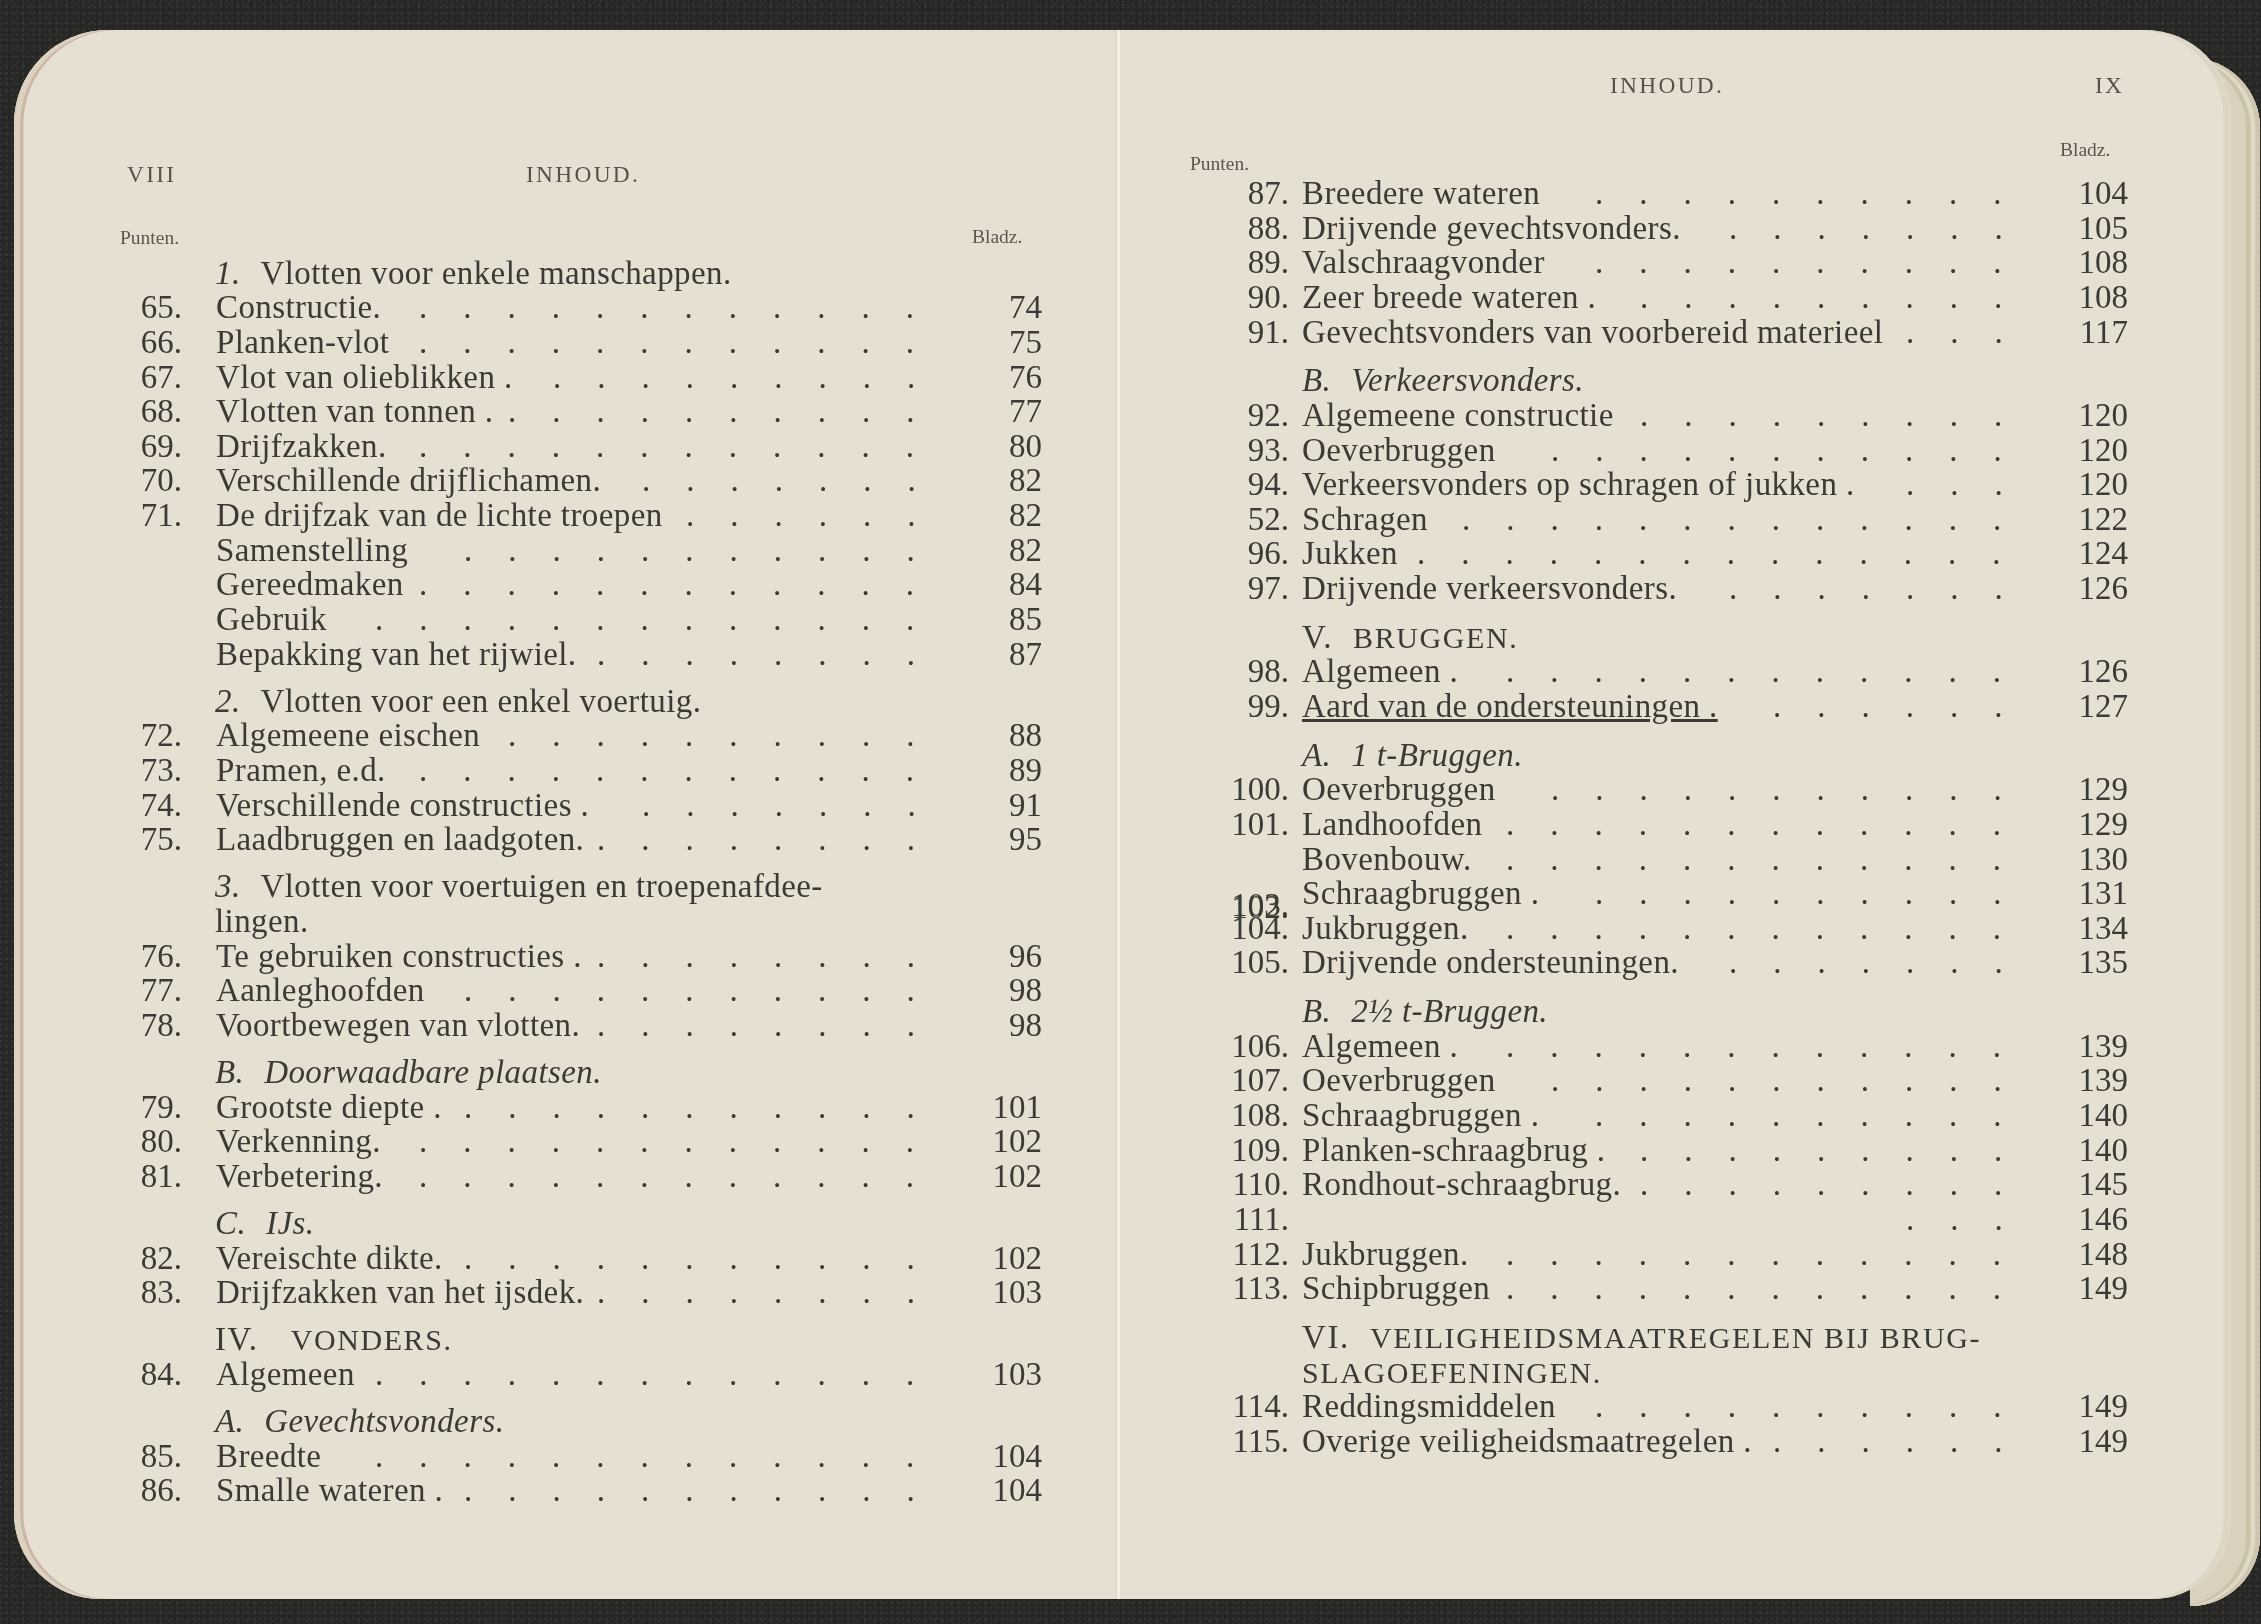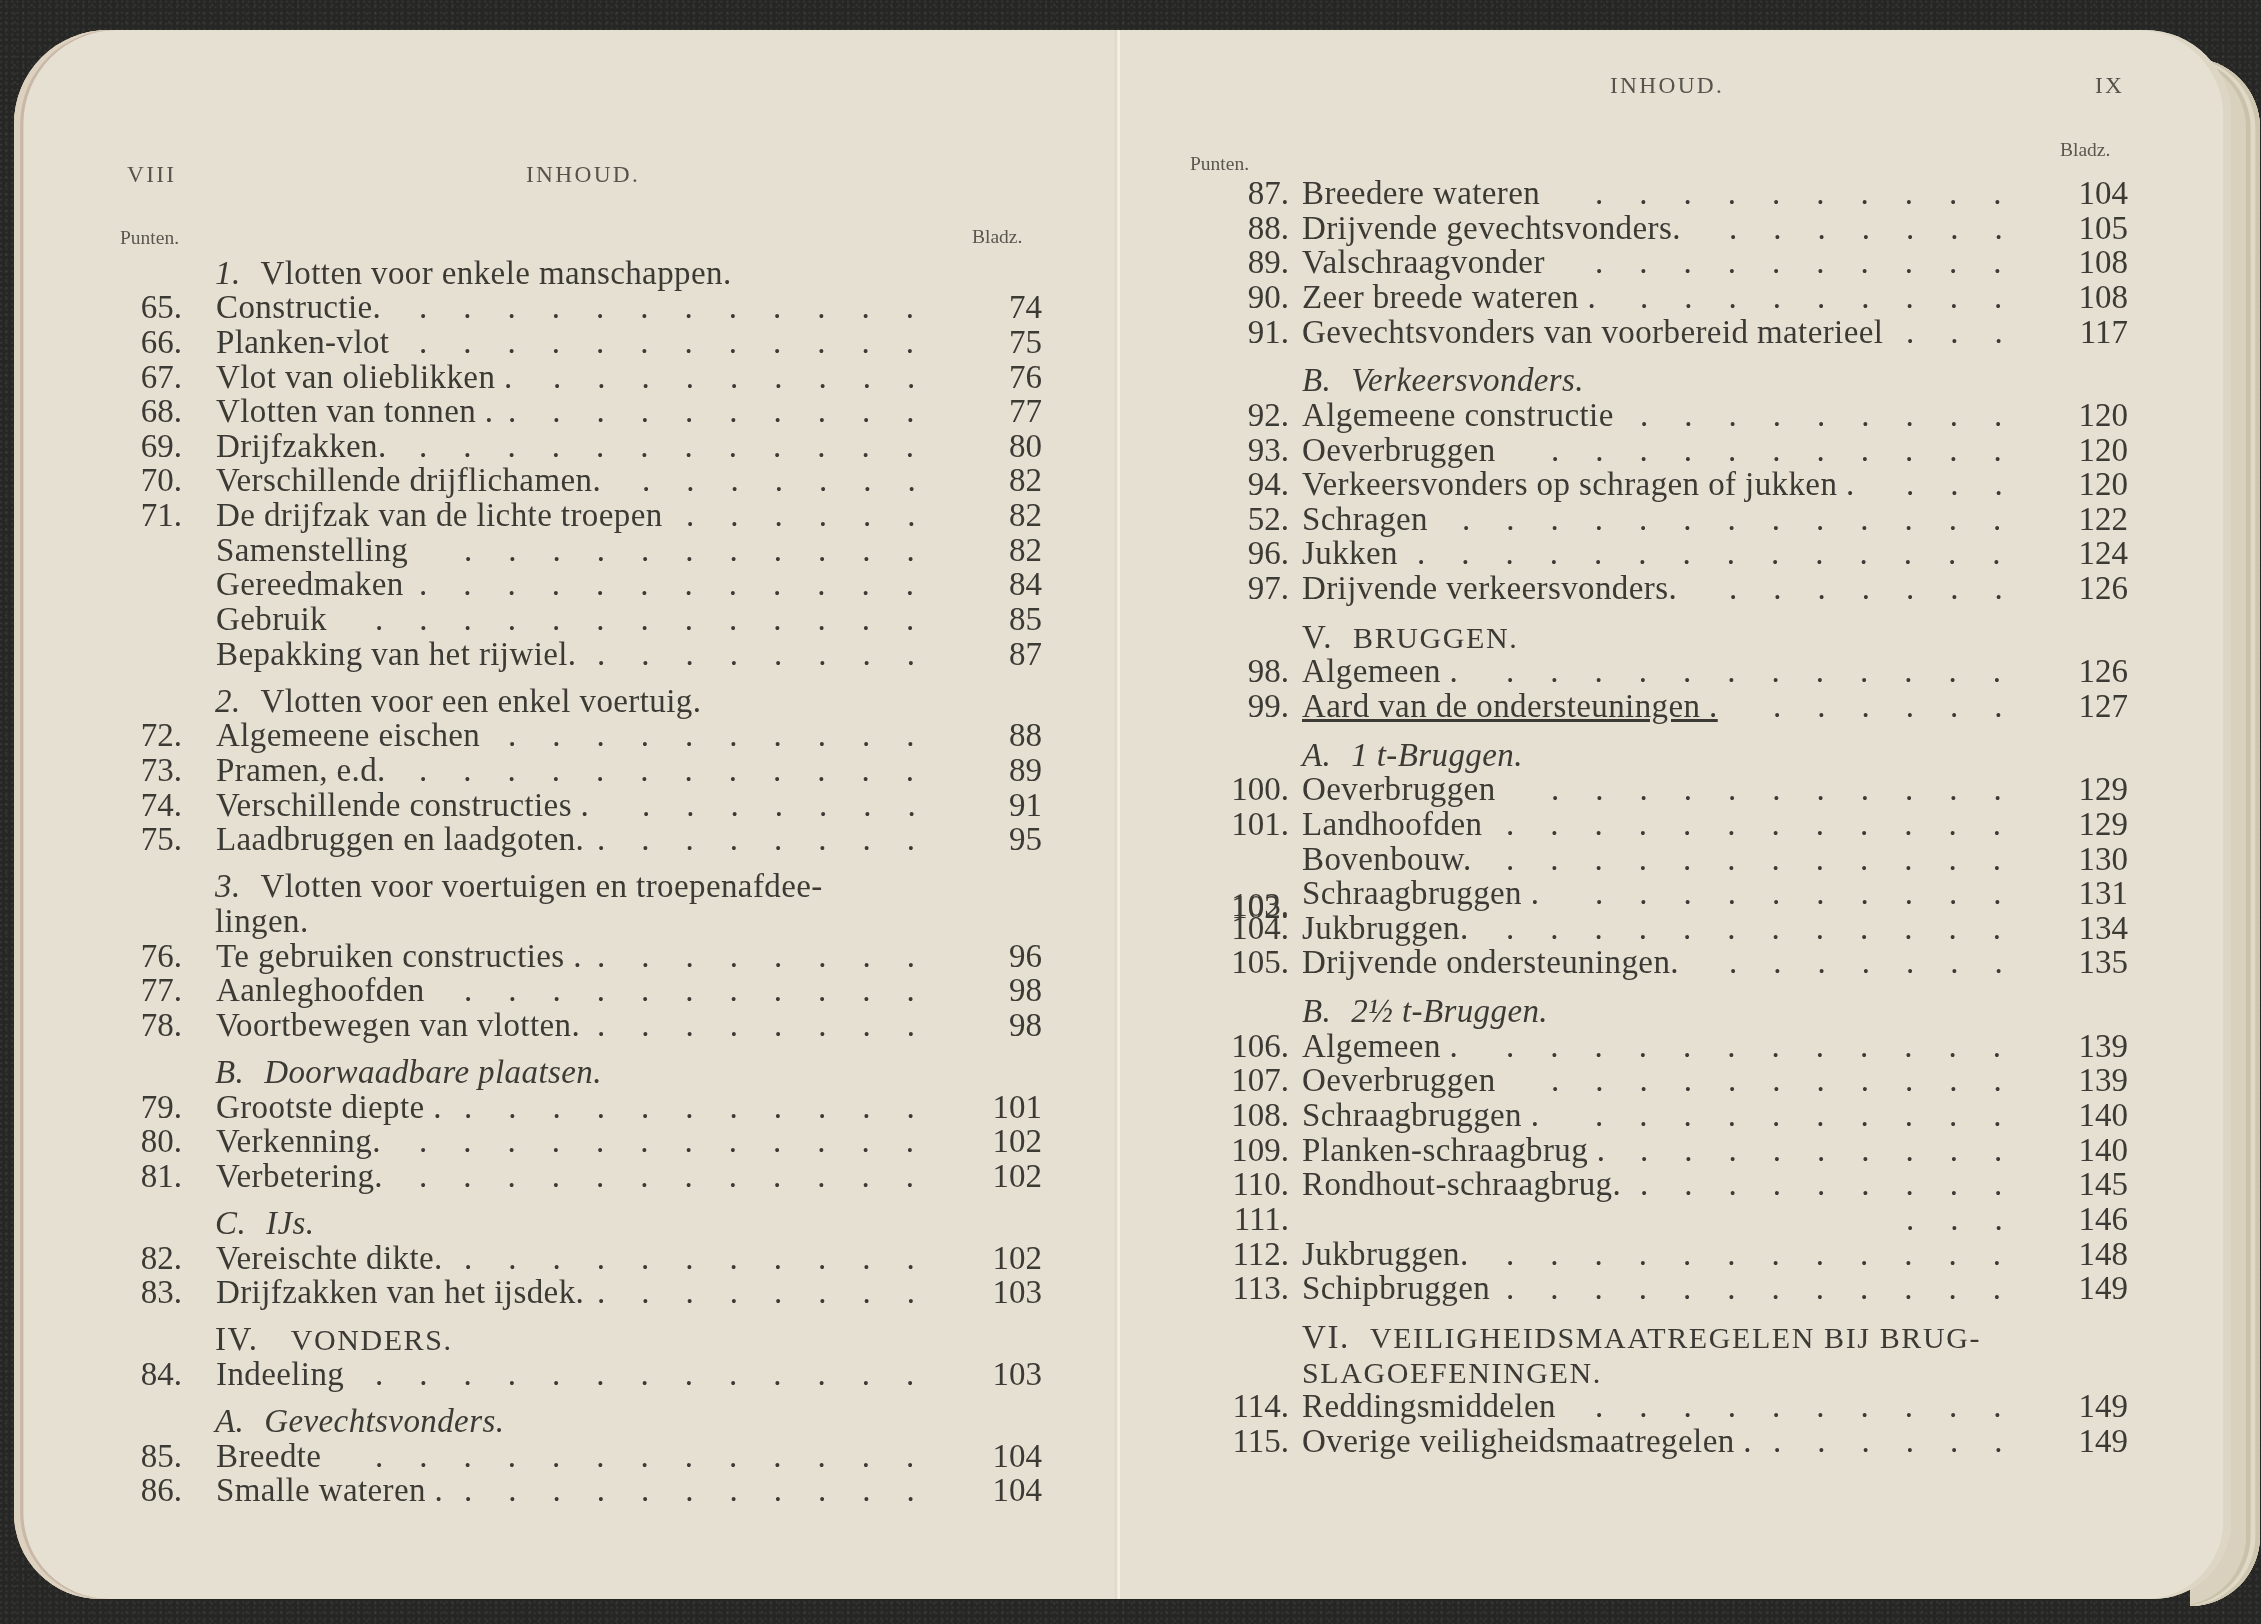--- a/index.html
+++ b/index.html
@@ -205,21 +205,21 @@
         </div>
         <div class="row" style="left: 94px; top: 1244px; width: 934px;">
           <span class="num" style="width: 74px;">83.</span>
           <span class="txt" style="left: 108px;">Drijfzakken van het ijsdek.</span>
           <span class="dots" style="left: 489px; letter-spacing: 36px;">........</span>
           <span class="pg" style="right: 0px;">103</span>
         </div>
         <div class="heading caps" style="left: 201px; top: 1291px;"><span style="margin-right: 32px;">IV.</span><span style="font-size: 30px;">VONDERS.</span></div>
         <div class="row" style="left: 94px; top: 1326px; width: 934px;">
           <span class="num" style="width: 74px;">84.</span>
-          <span class="txt" style="left: 108px;">Indeeling</span>
+          <span class="txt" style="left: 108px;">Algemeen</span>
           <span class="dots" style="left: 267px; letter-spacing: 36px;">.............</span>
           <span class="pg" style="right: 0px;">103</span>
         </div>
         <div class="heading italic" style="left: 201px; top: 1373px;"><span style="margin-right: 20px;">A.</span><span>Gevechtsvonders.</span></div>
         <div class="row" style="left: 94px; top: 1408px; width: 934px;">
           <span class="num" style="width: 74px;">85.</span>
           <span class="txt" style="left: 108px;">Breedte</span>
           <span class="dots" style="left: 267px; letter-spacing: 36px;">.............</span>
           <span class="pg" style="right: 0px;">104</span>
         </div>

